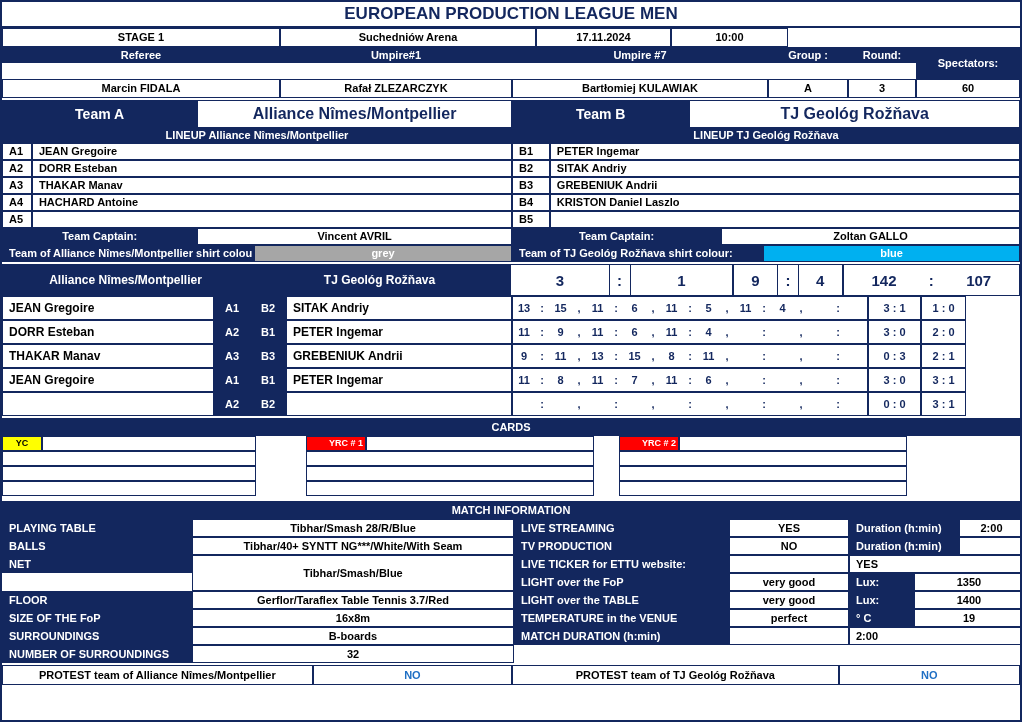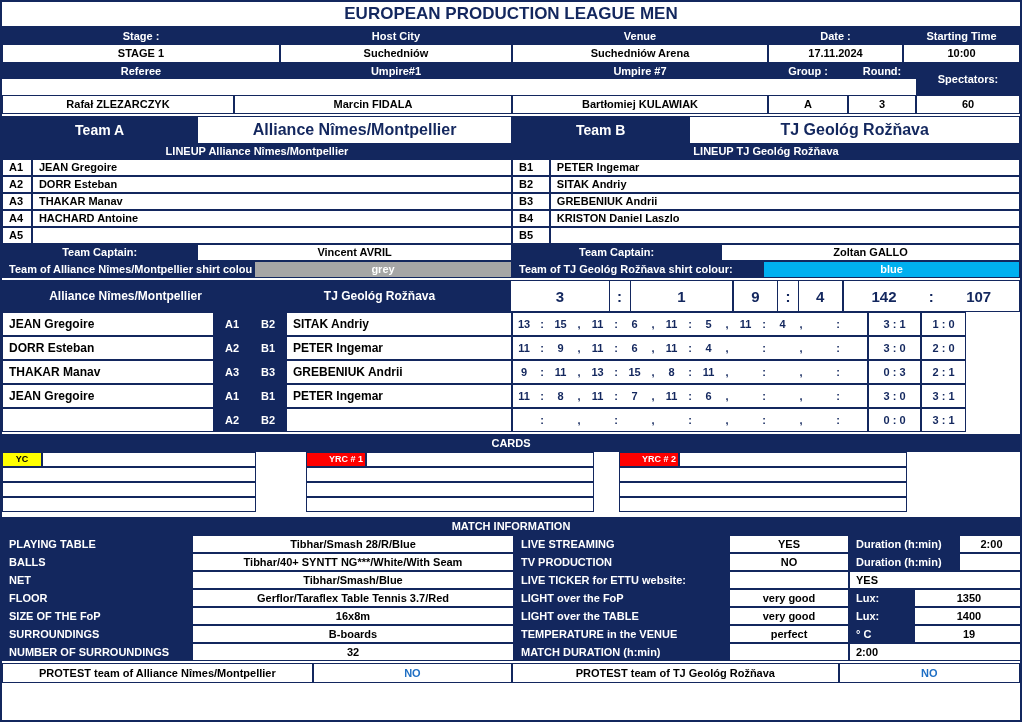--- a/index.html
+++ b/index.html
@@ -65,45 +65,37 @@
   .setcell { font-size: 11px; color: #13275e; font-weight: bold; }
 </style>
 </head>
 <body>
 
 <div id="sheet">
 
   <div class="title-bar">EUROPEAN PRODUCTION LEAGUE MEN</div>
 
   <div class="row">
-    <div class="cell hdr" style="width:278px;height:16px">Stage :</div>
-    <div class="cell hdr" style="width:232px;height:16px">Host City</div>
-    <div class="cell hdr" style="width:256px;height:16px">Venue</div>
-    <div class="cell hdr" style="width:135px;height:16px">Date :</div>
-    <div class="cell hdr" style="width:117px;height:16px">Starting Time</div>
-  </div>
-  <div class="row">
     <div class="cell bold" style="width:278px;height:19px">STAGE 1</div>
-    <div class="cell bold" style="width:232px;height:19px">Suchedniów</div>
     <div class="cell bold" style="width:256px;height:19px">Suchedniów Arena</div>
     <div class="cell bold" style="width:135px;height:19px">17.11.2024</div>
     <div class="cell bold" style="width:117px;height:19px">10:00</div>
   </div>
 
   <div class="row">
     <div class="cell hdr" style="width:278px;height:16px">Referee</div>
     <div class="cell hdr" style="width:232px;height:16px">Umpire#1</div>
     <div class="cell hdr" style="width:256px;height:16px">Umpire #7</div>
     <div class="cell hdr" style="width:80px;height:16px">Group :</div>
     <div class="cell hdr" style="width:68px;height:16px">Round:</div>
     <div class="cell hdr" style="width:104px;height:32px">Spectators:</div>
   </div>
   <div class="row">
+    <div class="cell bold" style="width:278px;height:19px">Marcin FIDALA</div>
     <div class="cell bold" style="width:232px;height:19px">Rafał ZLEZARCZYK</div>
-    <div class="cell bold" style="width:278px;height:19px">Marcin FIDALA</div>
     <div class="cell bold" style="width:256px;height:19px">Bartłomiej KULAWIAK</div>
     <div class="cell bold" style="width:80px;height:19px">A</div>
     <div class="cell bold" style="width:68px;height:19px">3</div>
     <div class="cell bold" style="width:104px;height:19px">60</div>
   </div>
 
   <div class="row" style="margin-top:2px">
     <div class="cell team-label" style="width:196px;height:28px;font-size:14px">Team A</div>
     <div class="cell team-name" style="width:316px;height:28px">Alliance Nîmes/Montpellier</div>
     <div class="cell team-label" style="width:178px;height:28px;font-size:14px">Team B</div>
@@ -366,21 +358,21 @@
       <div class="row">
         <div class="cell hdr left" style="width:190px;height:18px">PLAYING TABLE</div>
         <div class="cell bold" style="width:322px;height:18px">Tibhar/Smash 28/R/Blue</div>
       </div>
       <div class="row">
         <div class="cell hdr left" style="width:190px;height:18px">BALLS</div>
         <div class="cell bold" style="width:322px;height:18px">Tibhar/40+ SYNTT NG***/White/With Seam</div>
       </div>
       <div class="row">
         <div class="cell hdr left" style="width:190px;height:18px">NET</div>
-        <div class="cell bold" style="width:322px;height:18px">Tibhar/Smash/Blue</div>
+        <div class="cell bold" style="width:322px;height:36px">Tibhar/Smash/Blue</div>
       </div>
       <div class="row">
         <div class="cell hdr left" style="width:190px;height:18px">FLOOR</div>
         <div class="cell bold" style="width:322px;height:18px">Gerflor/Taraflex Table Tennis 3.7/Red</div>
       </div>
       <div class="row">
         <div class="cell hdr left" style="width:190px;height:18px">SIZE OF THE FoP</div>
         <div class="cell bold" style="width:322px;height:18px">16x8m</div>
       </div>
       <div class="row">

